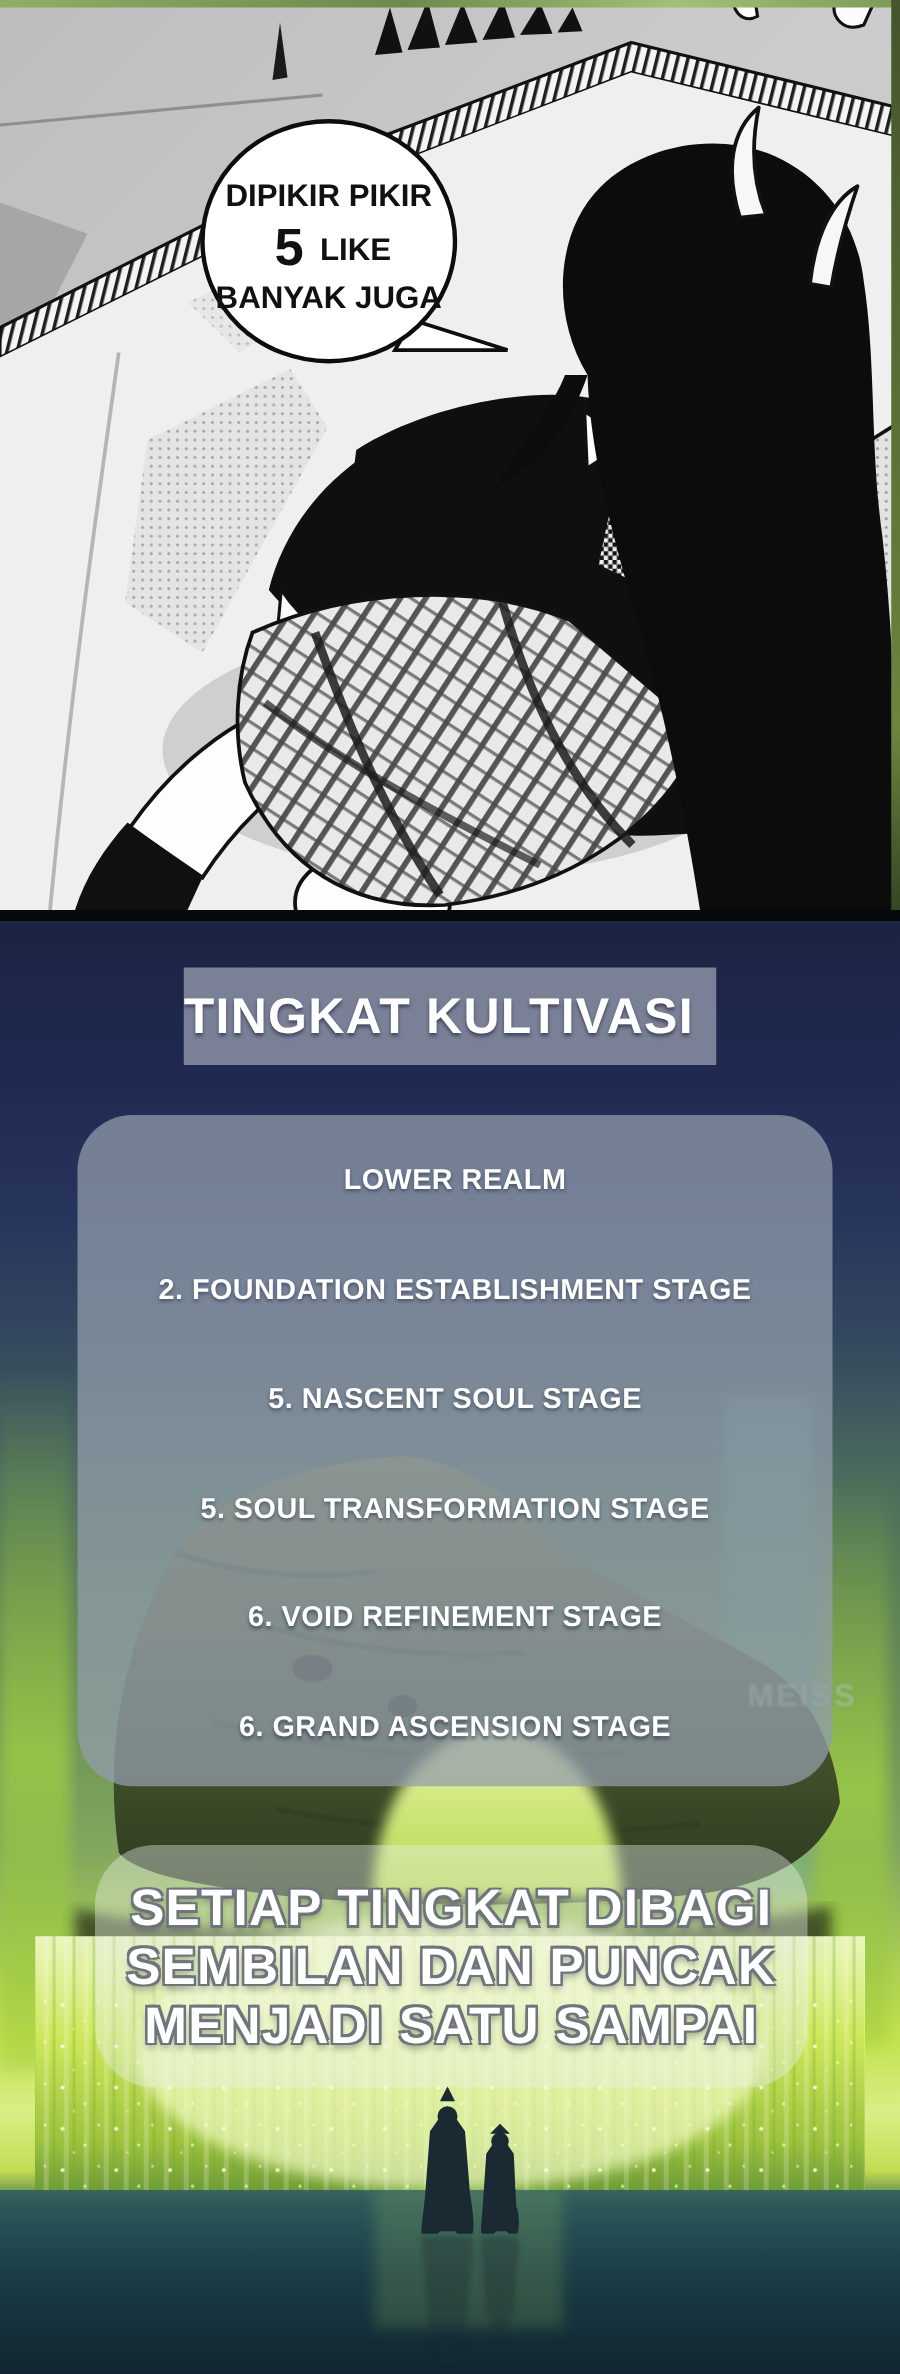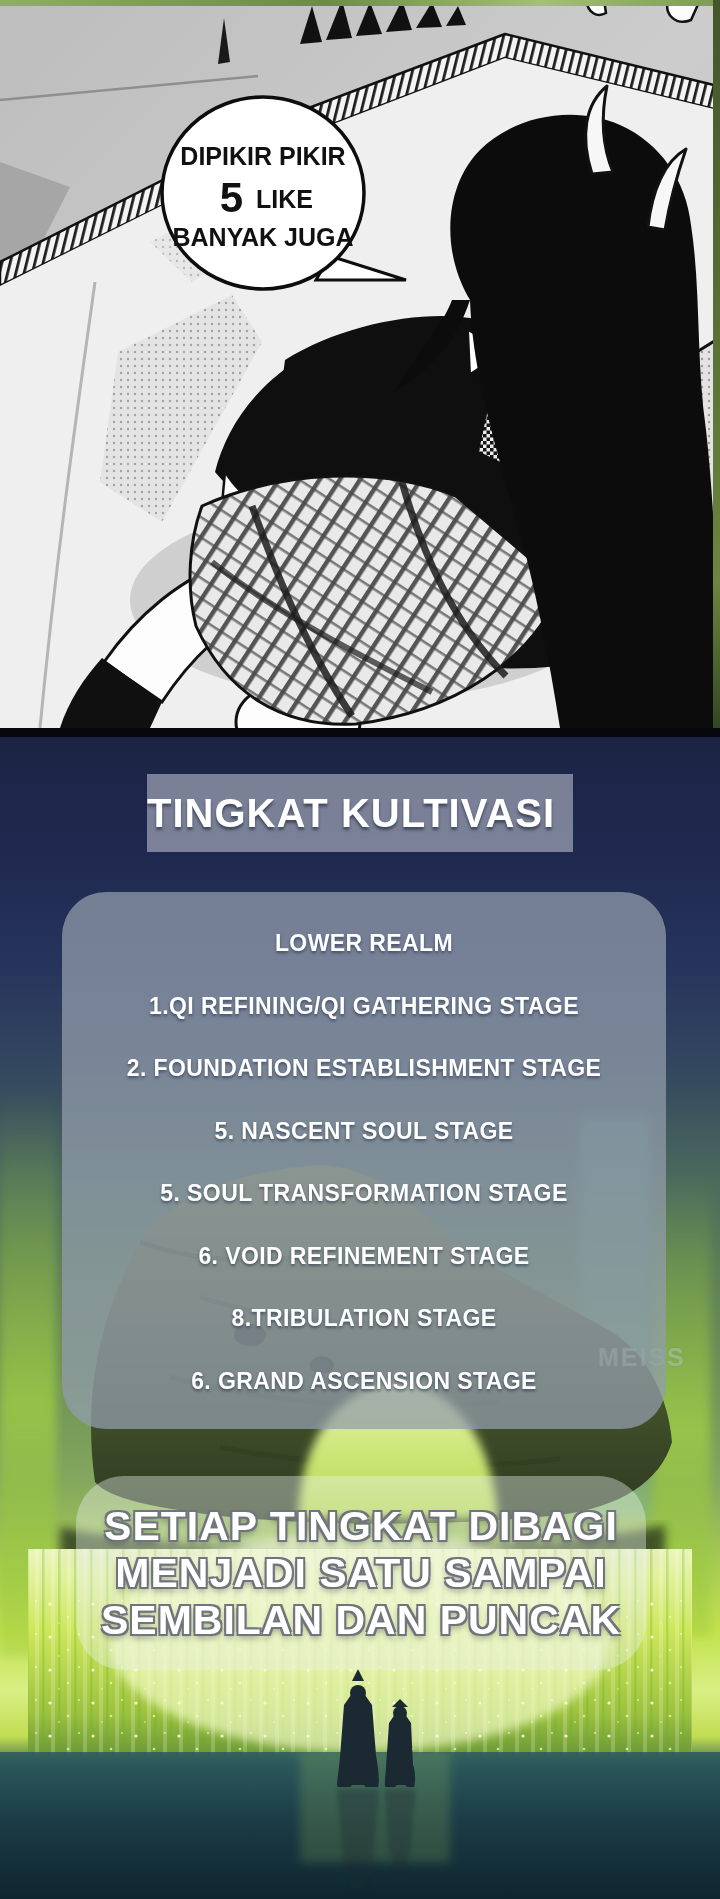--- a/index.html
+++ b/index.html
@@ -294,29 +294,27 @@
 
     <div class="watermark">MEISS</div>
 
     <div class="title-box">
       <span>TINGKAT KULTIVASI</span>
     </div>
 
     <div class="list-panel">
       <div class="stage-line">LOWER REALM</div>
 
-    <div class="stage-line">1.QI REFINING/QI GATHERING STAGE</div>
         <div class="stage-line">2. FOUNDATION ESTABLISHMENT STAGE</div>
         <div class="stage-line">5. NASCENT SOUL STAGE</div>
         <div class="stage-line">5. SOUL TRANSFORMATION STAGE</div>
         <div class="stage-line">6. VOID REFINEMENT STAGE</div>
-        <div class="stage-line">8.TRIBULATION STAGE</div>
         <div class="stage-line">6. GRAND ASCENSION STAGE</div>
       </div>
 
     <div class="note-panel">
       <div class="note-line">SETIAP TINGKAT DIBAGI</div>
+      <div class="note-line">SEMBILAN DAN PUNCAK</div>
       <div class="note-line">MENJADI SATU SAMPAI</div>
-      <div class="note-line">SEMBILAN DAN PUNCAK</div>
     </div>
   </div>
 
 </div>
 
 </body></html>

